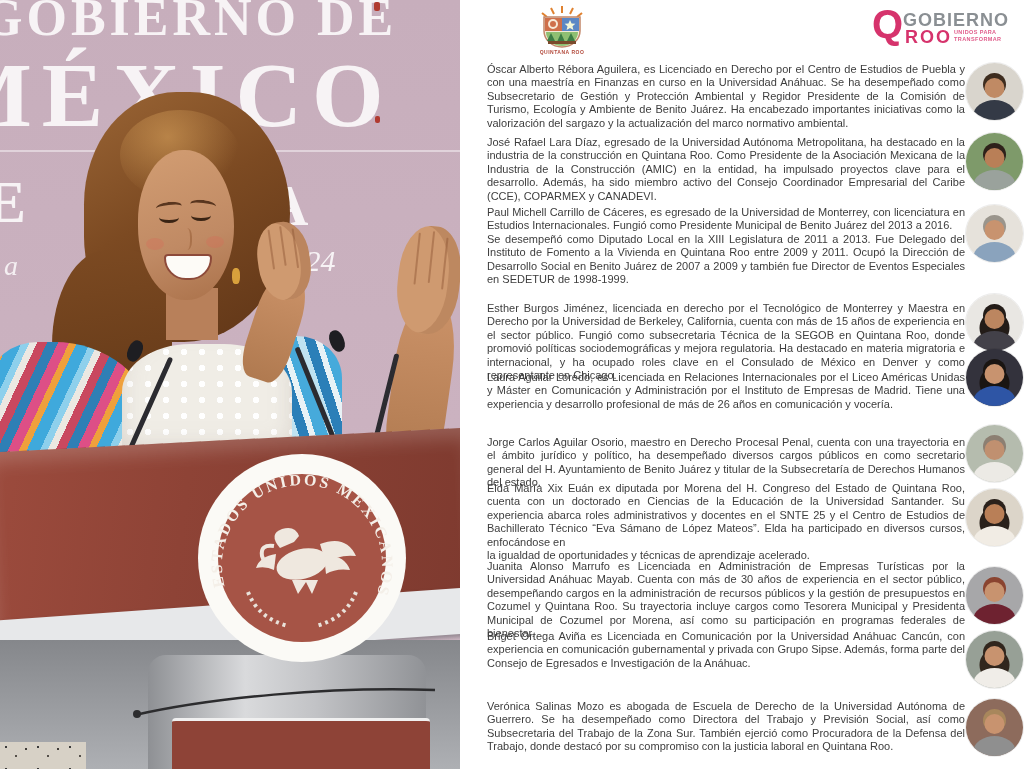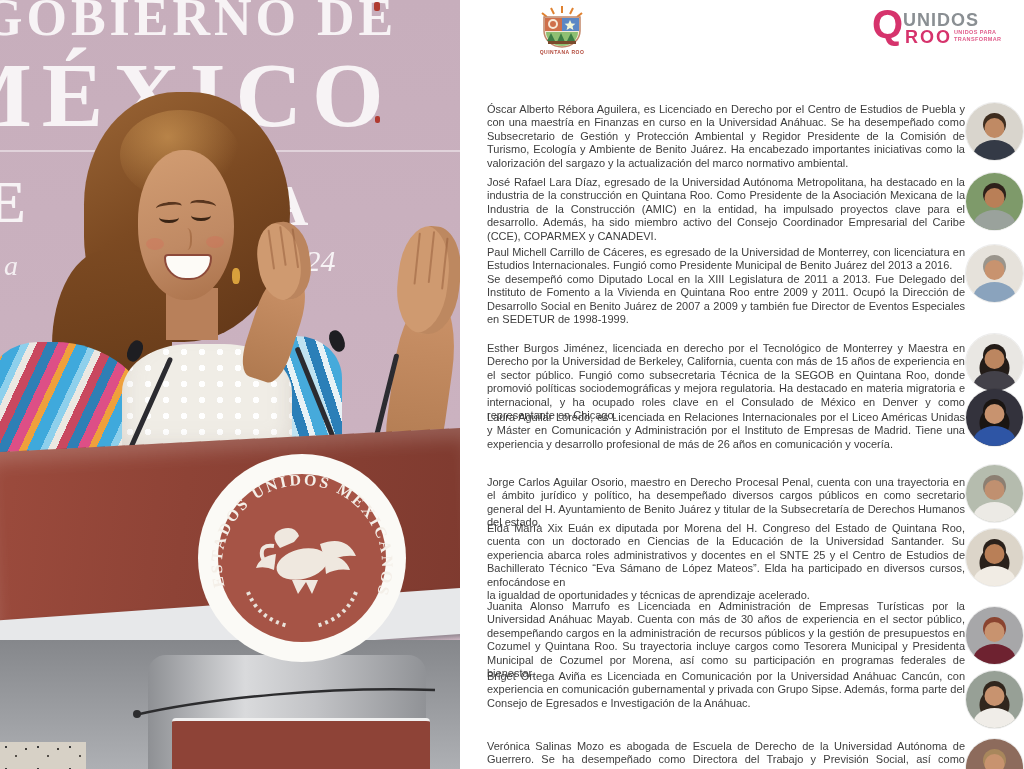--- a/index.html
+++ b/index.html
@@ -99,21 +99,21 @@
   .shield-caption{position:absolute;left:70px;top:49px;width:64px;text-align:center;font-size:5px;
       color:#b34a3c;letter-spacing:.5px;font-weight:bold;}
   .wordmark{position:absolute;left:412px;top:8px;width:146px;height:44px;}
   .wm-q{position:absolute;left:0;top:-4px;font-size:40px;font-weight:bold;color:#d6336c;line-height:1;}
   .wm-uintana{position:absolute;left:31px;top:2px;font-size:18px;font-weight:bold;color:#8a8f93;letter-spacing:1px;}
   .wm-roo{position:absolute;left:33px;top:19px;font-size:18px;font-weight:bold;color:#d6336c;letter-spacing:2px;}
   .wm-slogan{position:absolute;left:82px;top:21px;font-size:5.5px;font-weight:bold;color:#e05c8a;line-height:1.35;
       letter-spacing:.4px;}
 
   .bio-rows{position:absolute;left:0;top:0;width:564px;height:769px;}
-  .bio-row{position:absolute;left:27px;width:536px;margin-top:40px;}
+  .bio-row{position:absolute;left:27px;width:536px;}
   .bio-text{margin:0;width:478px;font-size:11px;line-height:13.4px;text-align:justify;color:#3d3d3d;
       white-space:pre-line;font-family:"Liberation Sans",sans-serif;}
   .avatar{position:absolute;left:479px;top:0;width:57px;height:57px;border-radius:50%;overflow:hidden;
       display:block;box-shadow:0 0 0 1px rgba(0,0,0,.08);}
   .avatar svg{display:block;}
   .avatar .locks{display:none;}
   .avatar.long .locks{display:block;}
 
   .bio-row:nth-child(1){top:63px;}
   .bio-row:nth-child(2){top:136px;}  .bio-row:nth-child(2) .avatar{top:-3px;}
@@ -236,21 +236,21 @@
         <path d="M15 28 l4 8 h-8 z"></path>
           <path d="M25 28 l4 9 h-8 z"></path>
           <path d="M35 28 l4 8 h-8 z"></path>
       </g>
       <rect x="12" y="36" width="28" height="3" fill="#7a4a2c"></rect>
     </svg>
     <div class="shield-caption">QUINTANA ROO</div>
 
     <div class="wordmark">
       <span class="wm-q">Q</span>
-      <span class="wm-uintana">UNIDOS</span>
+      <span class="wm-uintana">GOBIERNO</span>
       <span class="wm-roo">ROO</span>
       <span class="wm-slogan">
         <span>UNIDOS PARA</span><br>
         <span>TRANSFORMAR</span>
       </span>
     </div>
 
     <div class="bio-rows" id="bios">
   <div class="bio-row">
     <p class="bio-text">Óscar Alberto Rébora Aguilera, es Licenciado en Derecho por el Centro de Estudios de Puebla y con una maestría en Finanzas en curso en la Universidad Anáhuac. Se ha desempeñado como Subsecretario de Gestión y Protección Ambiental y Regidor Presidente de la Comisión de Turismo, Ecología y Ambiente de Benito Juárez. Ha encabezado importantes iniciativas como la valorización del sargazo y la actualización del marco normativo ambiental.</p>

